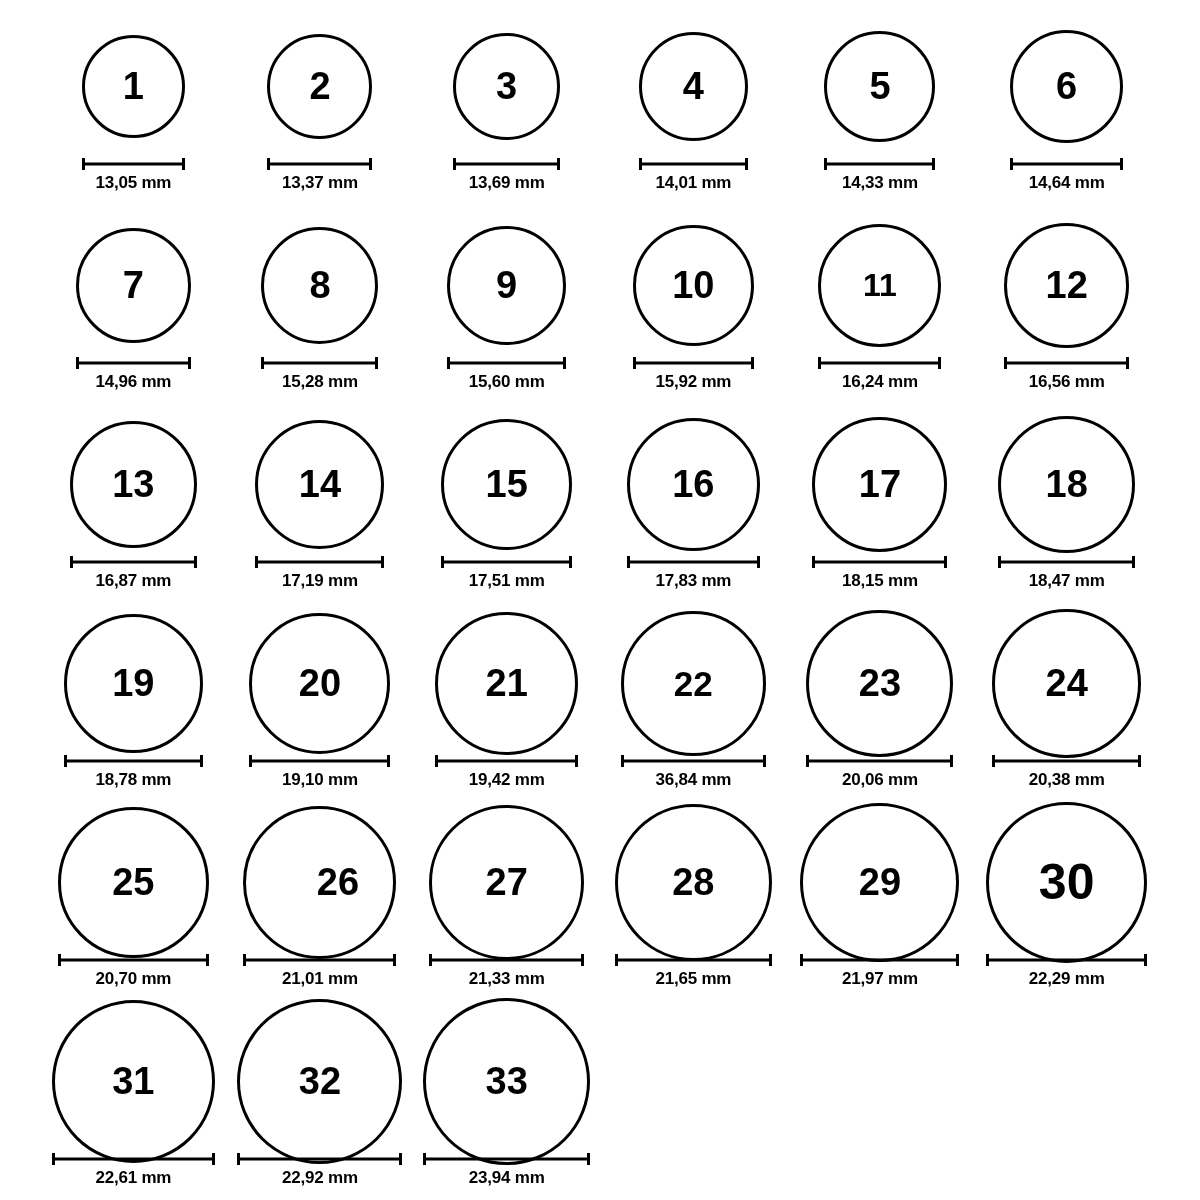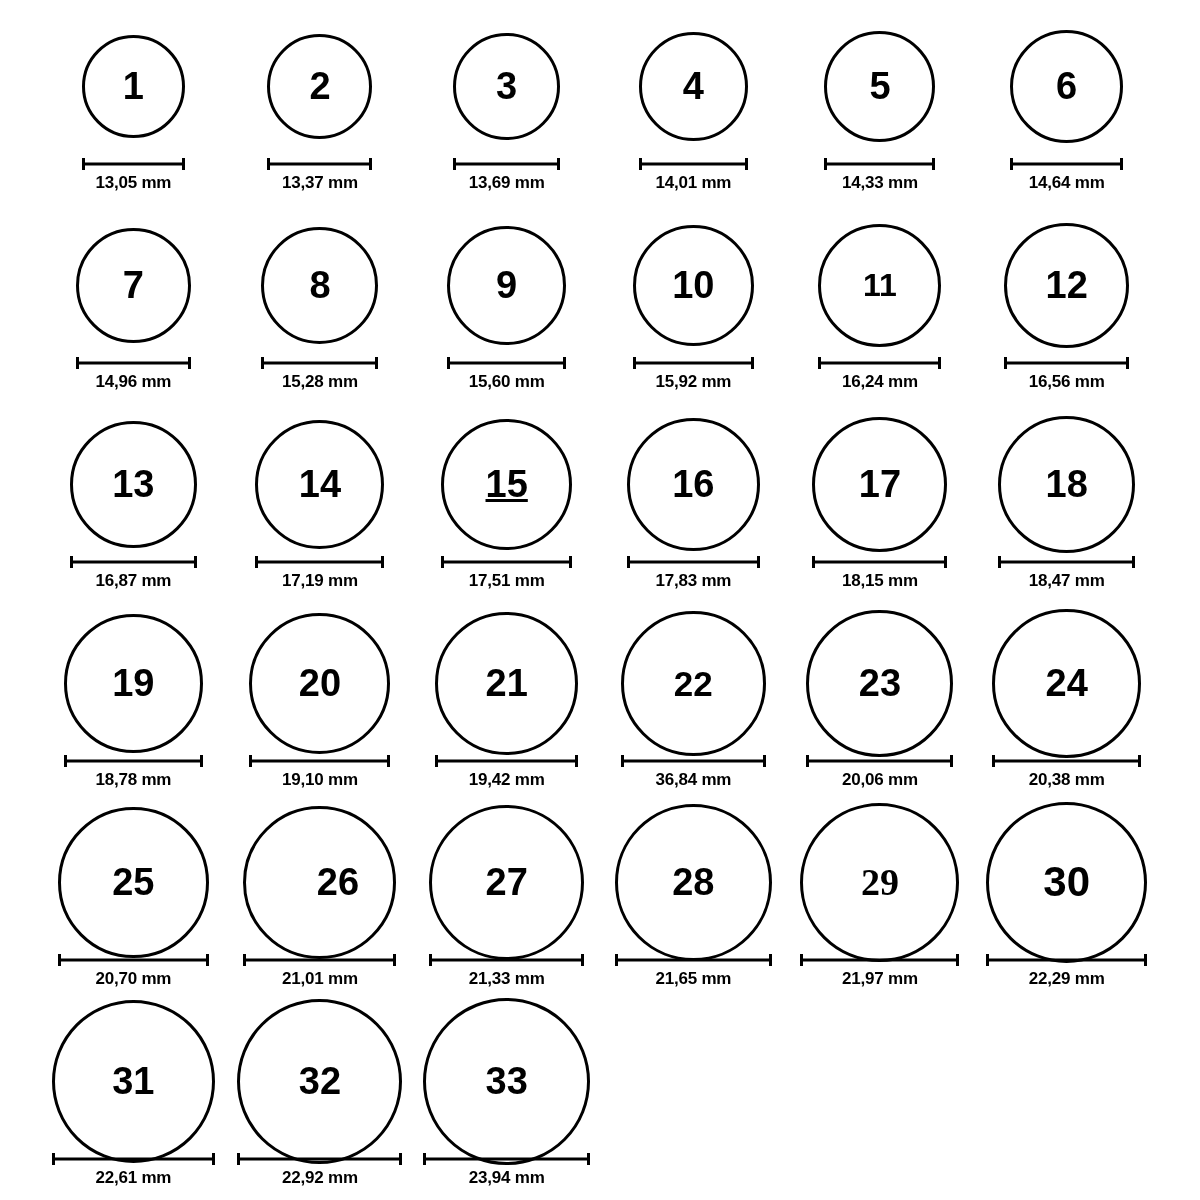--- a/index.html
+++ b/index.html
@@ -305,21 +305,21 @@
             <div class="line"></div>
             <div class="cap left"></div>
             <div class="cap right"></div>
           </div>
           <div class="mm">17,19 mm</div>
         </div>
       </div>
       <div class="cell">
         <div class="circle-wrap">
           <div class="circle" style="width: 131px; height: 131px;">
-            <span class="circle-label" style="font-size: 38px; text-decoration: underline;">15</span>
+            <span class="circle-label" style="font-size: 38px;">15</span>
           </div>
         </div>
         <div class="measure">
           <div class="bar" style="width: 131px;">
             <div class="line"></div>
             <div class="cap left"></div>
             <div class="cap right"></div>
           </div>
           <div class="mm">17,51 mm</div>
         </div>
@@ -514,37 +514,37 @@
           <div class="bar" style="width: 157px;">
             <div class="line"></div>
             <div class="cap left"></div>
             <div class="cap right"></div>
           </div>
           <div class="mm">21,65 mm</div>
         </div>
       </div>
       <div class="cell">
         <div class="circle-wrap">
-          <div class="circle" style="width: 159px; height: 159px; font-family: Liberation Serif, serif;">
+          <div class="circle" style="width: 159px; height: 159px;">
             <span class="circle-label" style="font-size: 38px;">29</span>
           </div>
         </div>
         <div class="measure">
           <div class="bar" style="width: 159px;">
             <div class="line"></div>
             <div class="cap left"></div>
             <div class="cap right"></div>
           </div>
           <div class="mm">21,97 mm</div>
         </div>
       </div>
       <div class="cell">
         <div class="circle-wrap">
           <div class="circle" style="width: 161px; height: 161px;">
-            <span class="circle-label" style="font-size: 42px;">30</span>
+            <span class="circle-label" style="font-size: 50px;">30</span>
           </div>
         </div>
         <div class="measure">
           <div class="bar" style="width: 161px;">
             <div class="line"></div>
             <div class="cap left"></div>
             <div class="cap right"></div>
           </div>
           <div class="mm">22,29 mm</div>
         </div>

